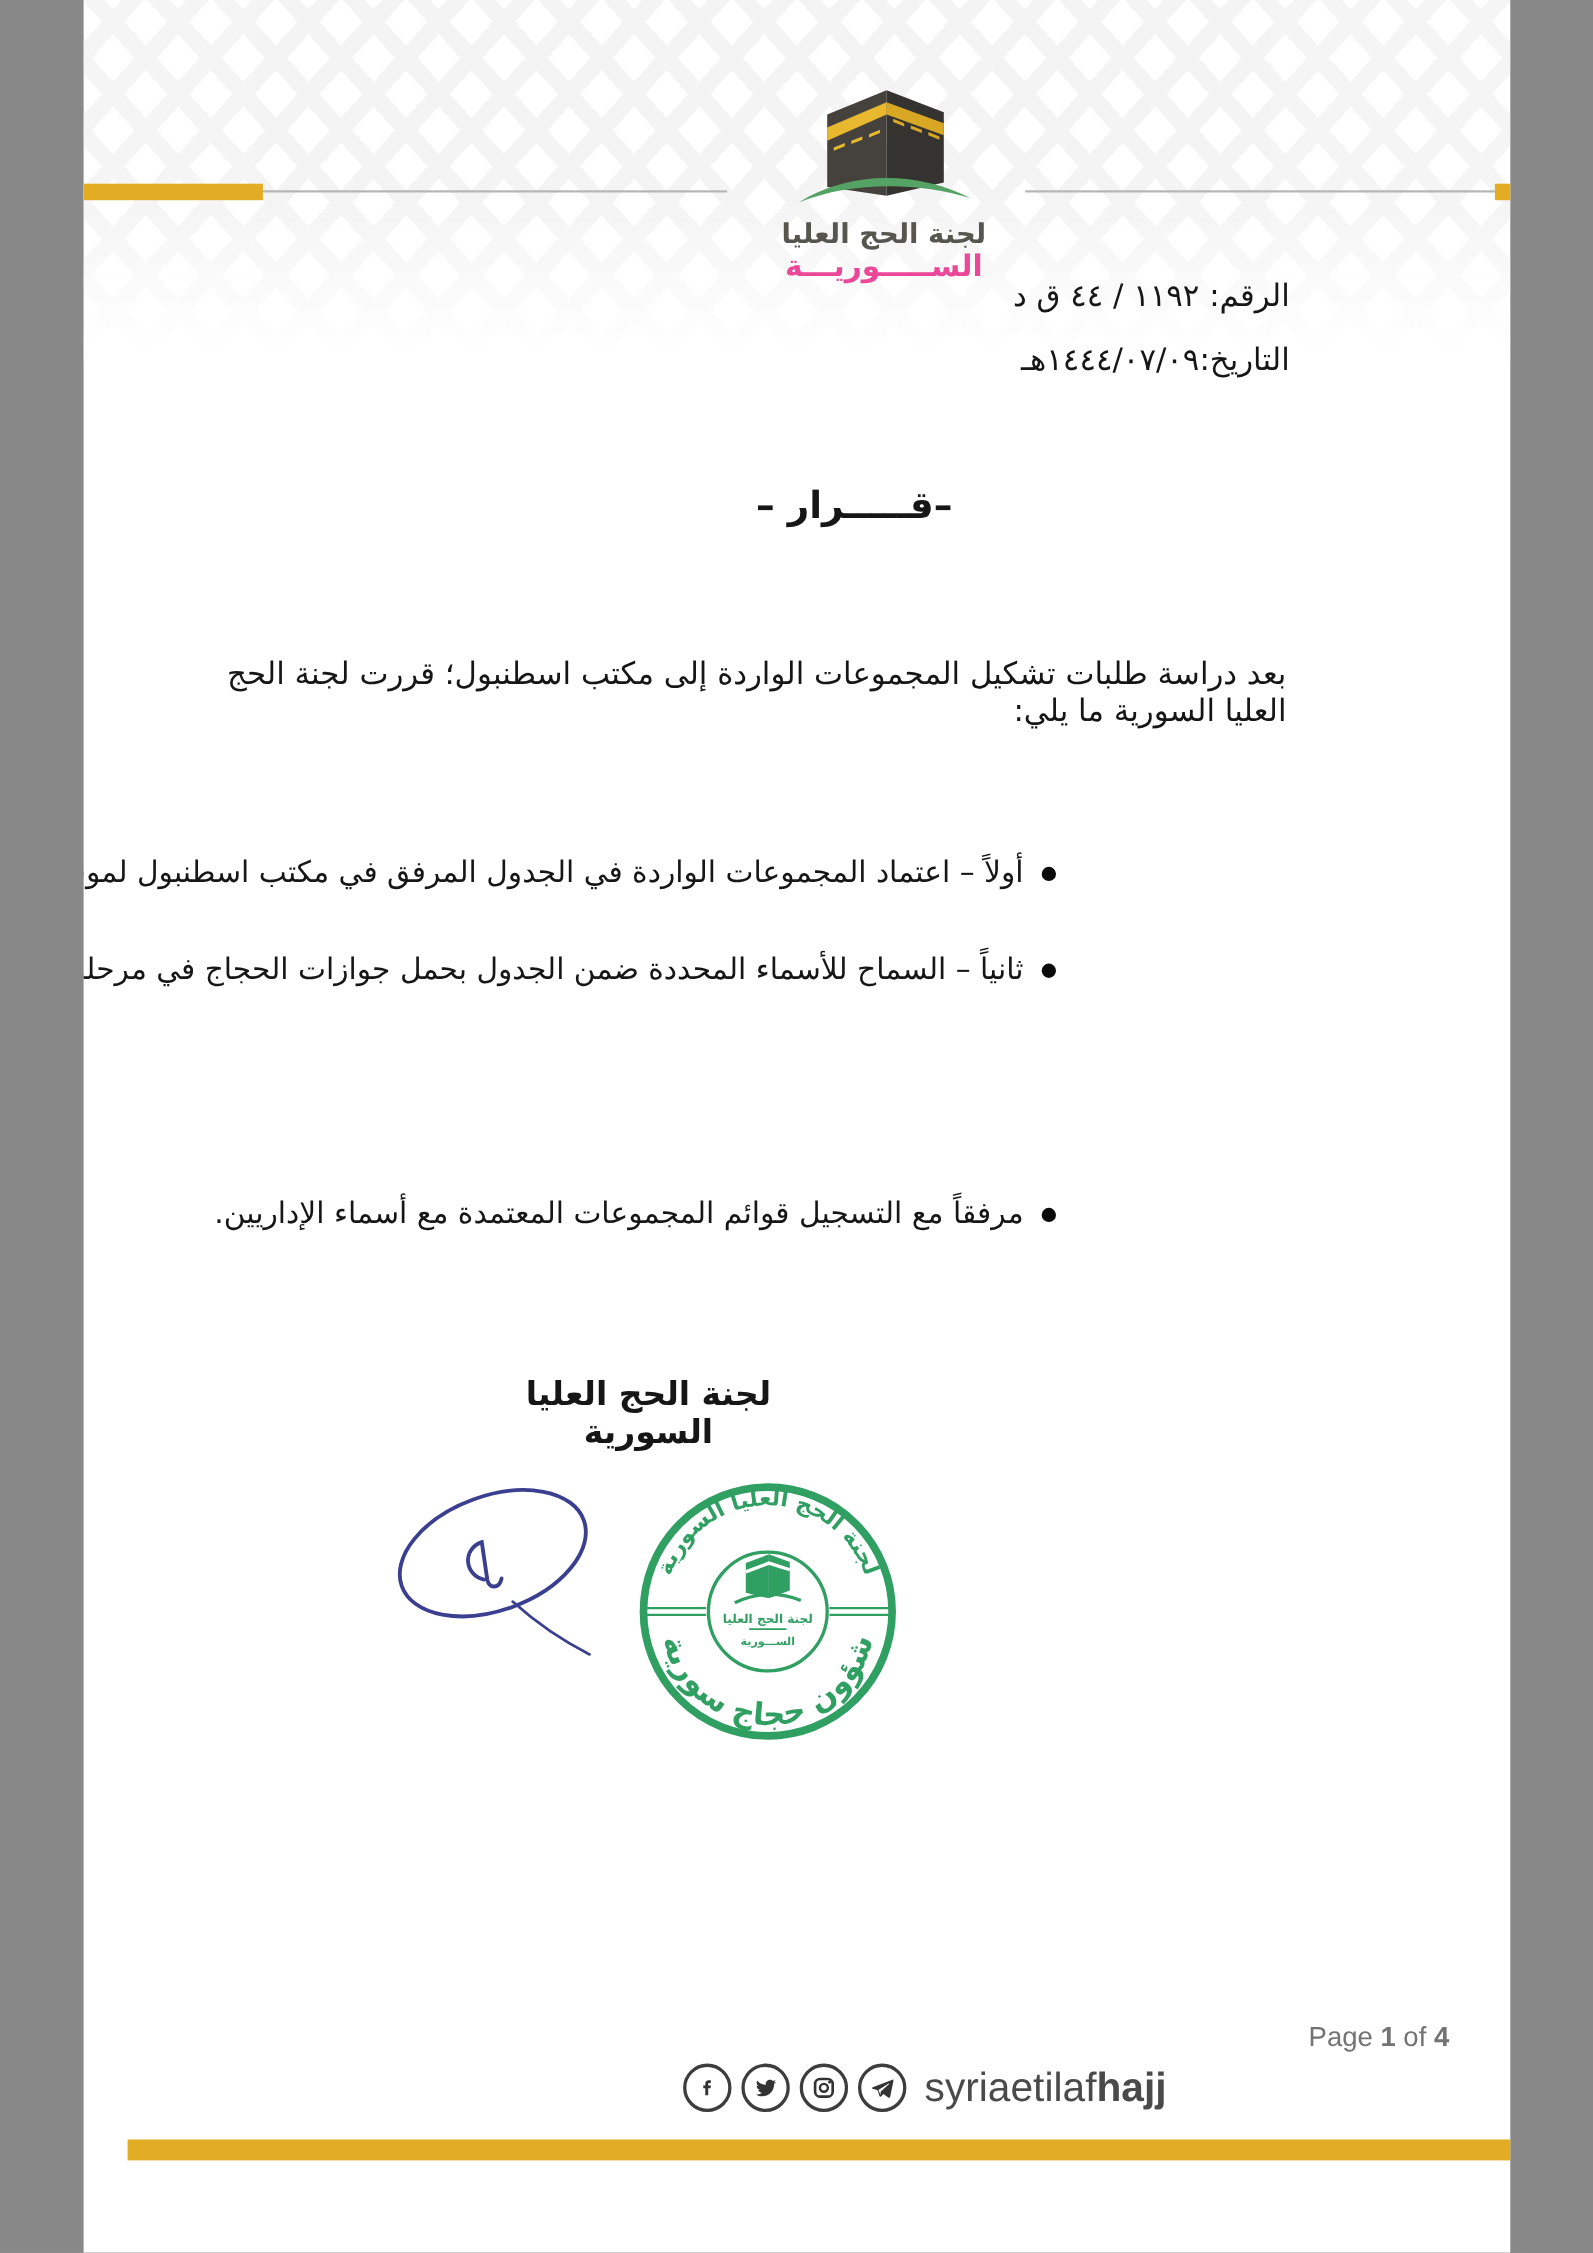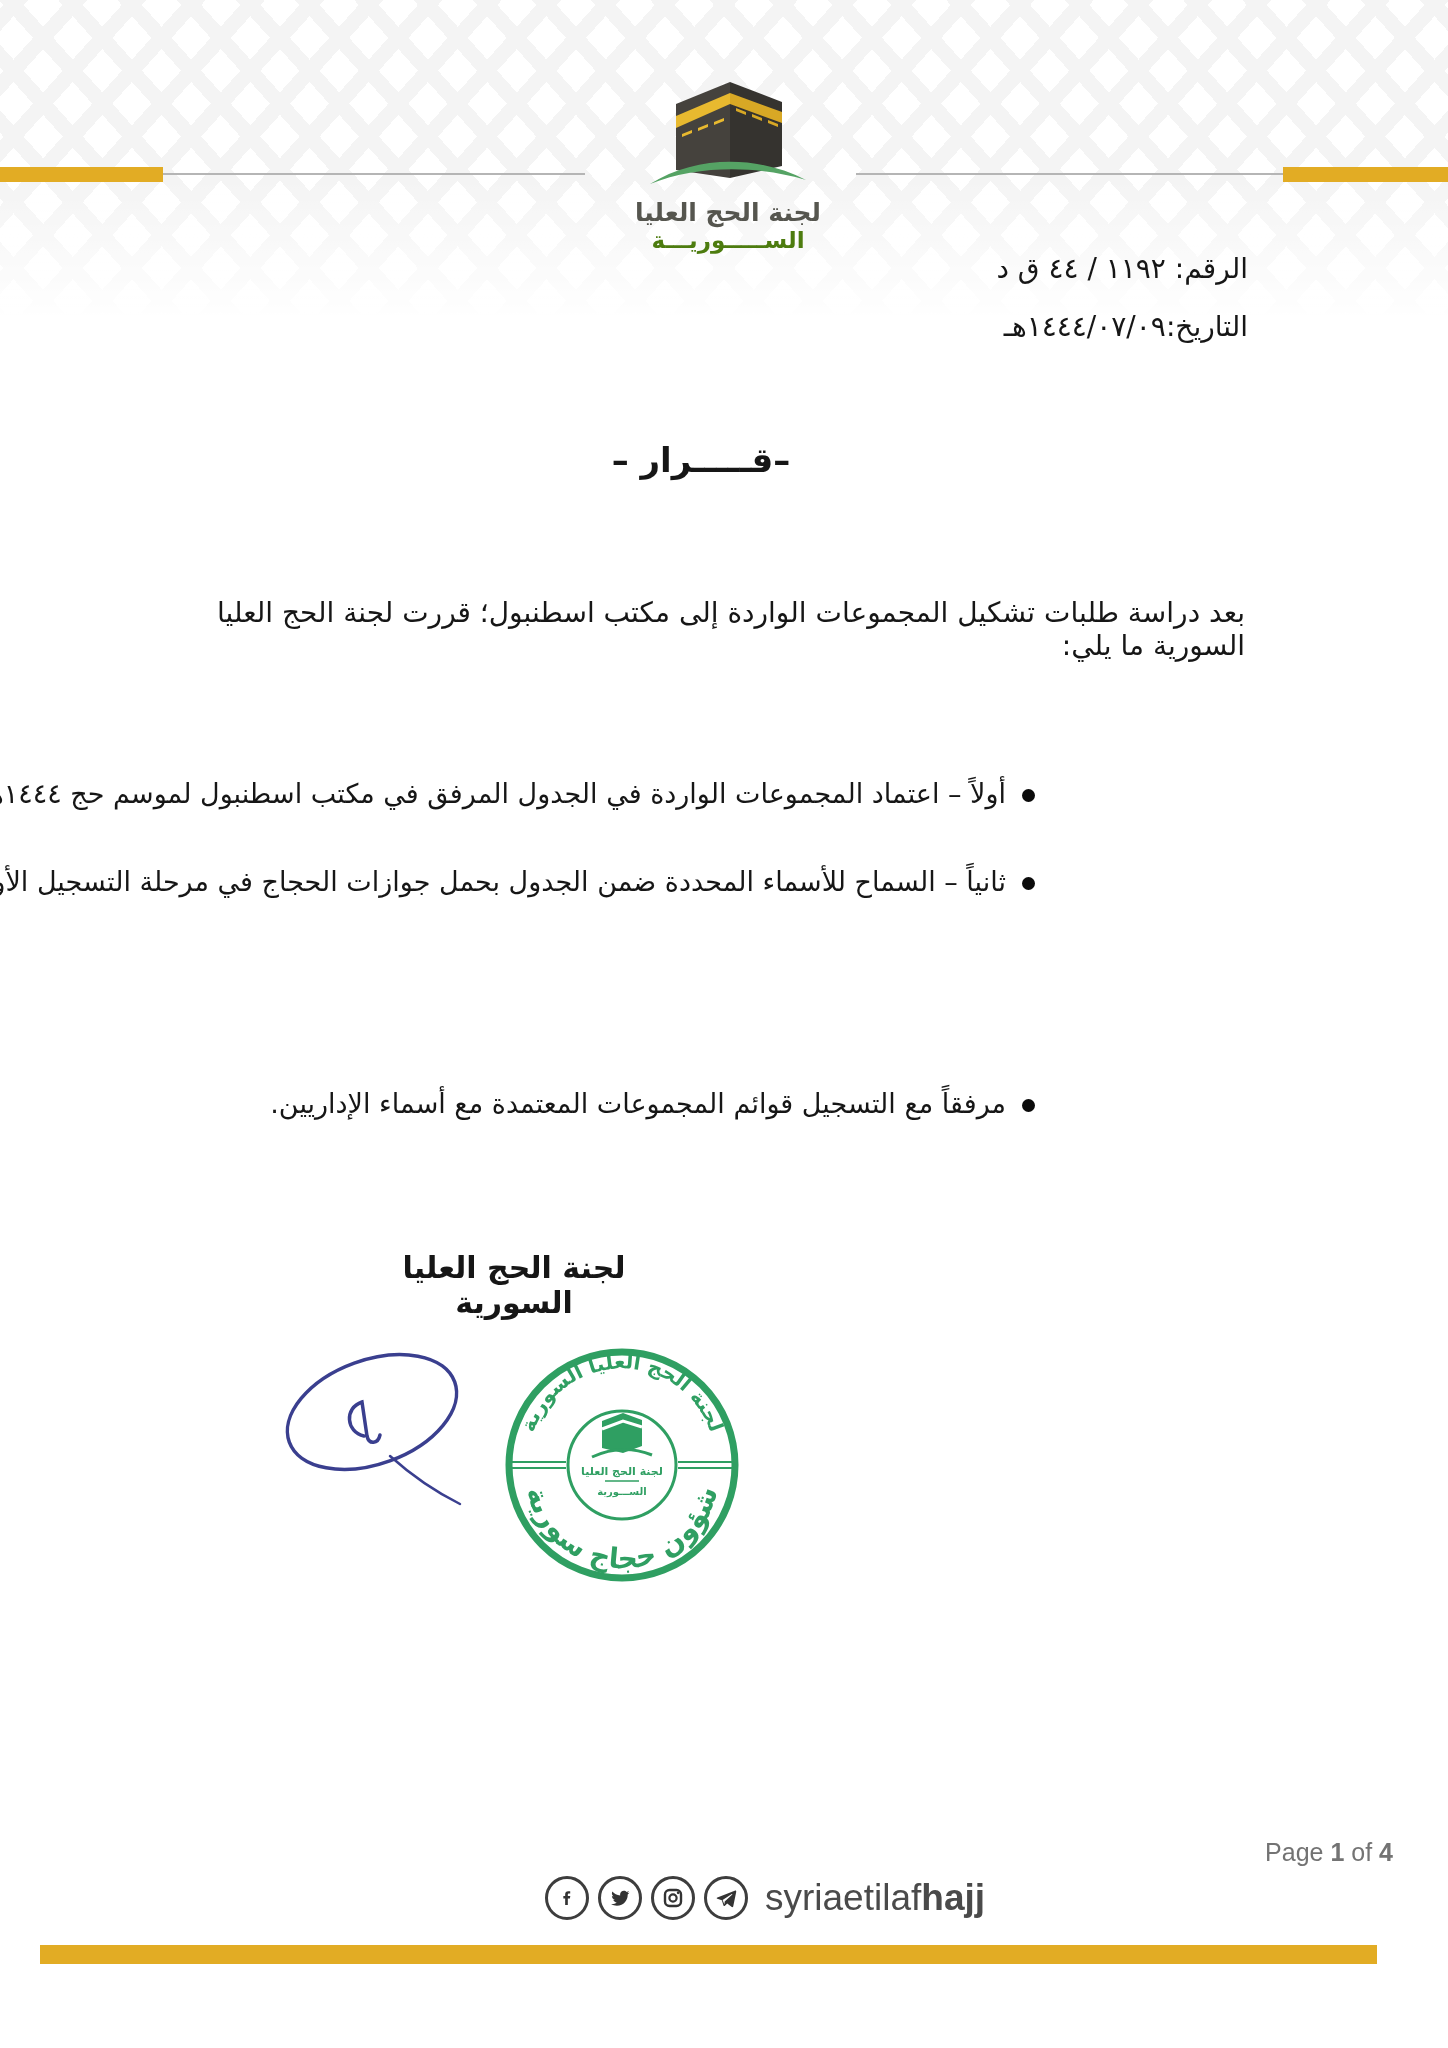--- a/index.html
+++ b/index.html
@@ -1,18 +1,18 @@
 <!DOCTYPE html>
 <html><head>
 <meta charset="utf-8">
 <style>
   html,body{margin:0;padding:0;background:#888;}
   .page{
     position:relative;
-    width:1448px;height:2048px;
+    width:1297px;height:2048px;
     margin:0 auto;
     background:#ffffff;
     overflow:hidden;
     font-family:"DejaVu Sans", sans-serif;
     color:#161616;
   }
   
   .pattern-top{
     position:absolute;left:0;top:0;width:100%;height:330px;
     background:
@@ -27,21 +27,21 @@
   .gold-bar{position:absolute;height:15px;top:167px;}
   .gold-bar.tl{left:0;width:163px;}
   .gold-bar.tr{left:1283px;width:165px;}
   .hline{position:absolute;top:173px;height:2px;background:#b5b5b5;}
   .hline.l{left:163px;width:422px;}
   .hline.r{left:856px;width:427px;}
 
   .logo{position:absolute;left:628px;top:66px;width:200px;text-align:center;line-height:1;}
   .logo svg{display:block;margin:0 auto;}
   .logo-t1{font-size:25px;font-weight:bold;color:#56564F;margin-top:2px;}
-  .logo-t2{font-size:23px;font-weight:bold;color:#4d7c0f;margin-top:4px;}
+  .logo-t2{font-size:27px;font-weight:bold;color:#ec4899;margin-top:4px;}
 
   .ref{position:absolute;top:240px;right:200px;direction:rtl;text-align:right;
        font-size:28px;line-height:58px;white-space:nowrap;}
   .doc-title{position:absolute;top:440px;left:471px;width:460px;text-align:center;
        direction:rtl;font-size:34px;font-weight:bold;}
   .intro{position:absolute;top:596px;right:203px;left:120px;direction:rtl;text-align:right;
        font-size:28px;}
   .bullet-item{position:absolute;right:413px;direction:rtl;text-align:right;
        font-size:27px;white-space:nowrap;}
   .bullet-item .dot{display:inline-block;width:13px;height:13px;border-radius:50%;

